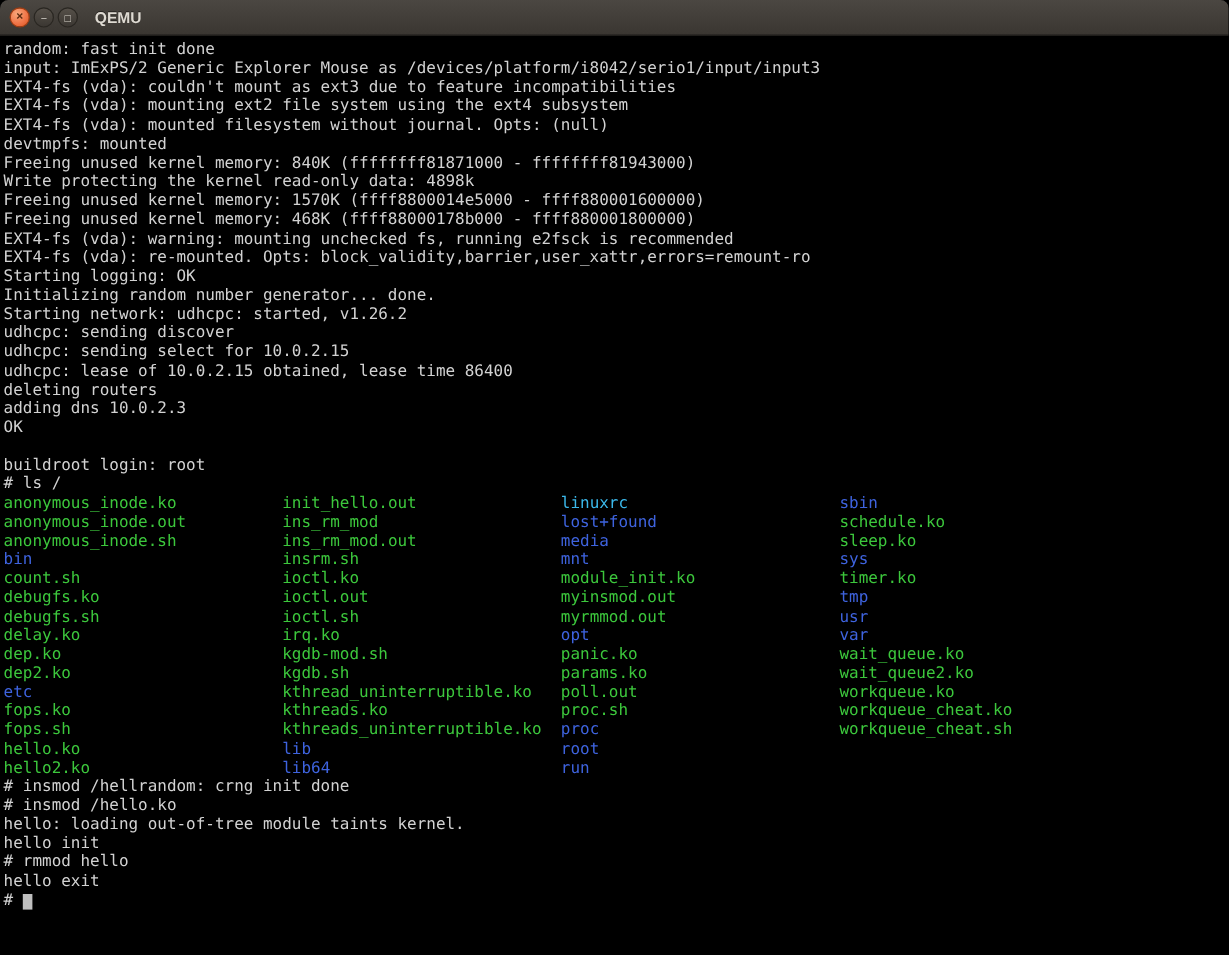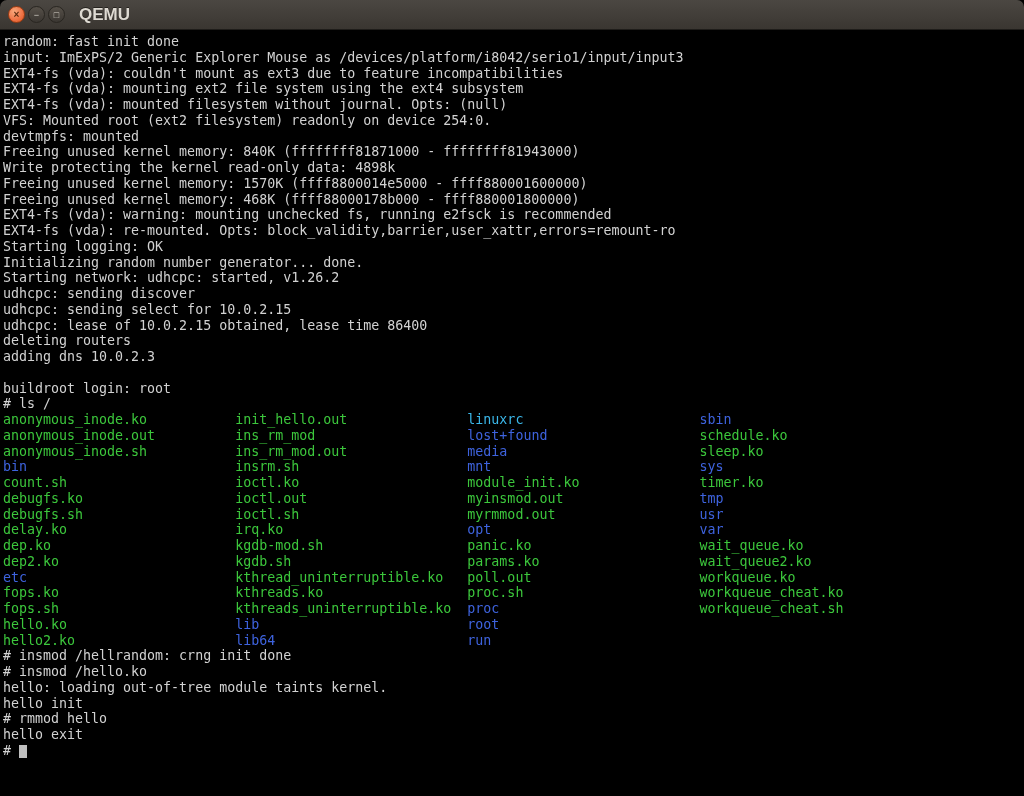--- a/index.html
+++ b/index.html
@@ -22,21 +22,21 @@
   .wbtn.close{
     background:radial-gradient(circle at 35% 30%, #f8a87c, var(--close) 60%, #d4541f);
     border:1px solid #9e3c12;color:#5c2b10;font-weight:bold;
   }
   .wbtn.dim{
     background:linear-gradient(#565049,#3b3732);
     border:1px solid #292621;color:#d6d2ca;
   }
   .wbtn.dim .glyph{font-size:9px;}
   .title{
-    color:#dedad2;font-weight:bold;font-size:17px;margin-left:11px;
+    color:#dedad2;font-weight:bold;font-size:13px;margin-left:11px;
     text-shadow:0 -1px 0 #26231f;
   }
   .terminal{
     flex:1;background:var(--bg);
     font-family:"DejaVu Sans Mono","Liberation Mono",monospace;
     font-size:13.3px;line-height:15.75px;
     color:var(--fg);
     padding:4px 0 0 3px;
     overflow:hidden;
     cursor:text;
@@ -63,36 +63,36 @@
       <span class="glyph">□</span>
     </div>
     <div class="title">QEMU</div>
   </div>
   <div class="terminal">
       <div class="line"><span class="c-f">random: fast init done</span></div>
       <div class="line"><span class="c-f">input: ImExPS/2 Generic Explorer Mouse as /devices/platform/i8042/serio1/input/input3</span></div>
       <div class="line"><span class="c-f">EXT4-fs (vda): couldn't mount as ext3 due to feature incompatibilities</span></div>
       <div class="line"><span class="c-f">EXT4-fs (vda): mounting ext2 file system using the ext4 subsystem</span></div>
       <div class="line"><span class="c-f">EXT4-fs (vda): mounted filesystem without journal. Opts: (null)</span></div>
-      <div class="line"><span class="c-f">VFS: Mounted root (ext2 filesystem) readonly on device 254:0.</span></div>
       <div class="line"><span class="c-f">devtmpfs: mounted</span></div>
       <div class="line"><span class="c-f">Freeing unused kernel memory: 840K (ffffffff81871000 - ffffffff81943000)</span></div>
       <div class="line"><span class="c-f">Write protecting the kernel read-only data: 4898k</span></div>
       <div class="line"><span class="c-f">Freeing unused kernel memory: 1570K (ffff8800014e5000 - ffff880001600000)</span></div>
       <div class="line"><span class="c-f">Freeing unused kernel memory: 468K (ffff88000178b000 - ffff880001800000)</span></div>
       <div class="line"><span class="c-f">EXT4-fs (vda): warning: mounting unchecked fs, running e2fsck is recommended</span></div>
       <div class="line"><span class="c-f">EXT4-fs (vda): re-mounted. Opts: block_validity,barrier,user_xattr,errors=remount-ro</span></div>
       <div class="line"><span class="c-f">Starting logging: OK</span></div>
       <div class="line"><span class="c-f">Initializing random number generator... done.</span></div>
       <div class="line"><span class="c-f">Starting network: udhcpc: started, v1.26.2</span></div>
       <div class="line"><span class="c-f">udhcpc: sending discover</span></div>
       <div class="line"><span class="c-f">udhcpc: sending select for 10.0.2.15</span></div>
       <div class="line"><span class="c-f">udhcpc: lease of 10.0.2.15 obtained, lease time 86400</span></div>
       <div class="line"><span class="c-f">deleting routers</span></div>
       <div class="line"><span class="c-f">adding dns 10.0.2.3</span></div>
+      <div class="line"><span class="c-f">OK</span></div>
       <div class="line"></div>
       <div class="line"><span class="c-f">buildroot login: root</span></div>
       <div class="line"><span class="c-f"># ls /</span></div>
       <div class="line"><span class="c-g">anonymous_inode.ko           </span><span class="c-g">init_hello.out               </span><span class="c-c">linuxrc                      </span><span class="c-b">sbin</span></div>
       <div class="line"><span class="c-g">anonymous_inode.out          </span><span class="c-g">ins_rm_mod                   </span><span class="c-b">lost+found                   </span><span class="c-g">schedule.ko</span></div>
       <div class="line"><span class="c-g">anonymous_inode.sh           </span><span class="c-g">ins_rm_mod.out               </span><span class="c-b">media                        </span><span class="c-g">sleep.ko</span></div>
       <div class="line"><span class="c-b">bin                          </span><span class="c-g">insrm.sh                     </span><span class="c-b">mnt                          </span><span class="c-b">sys</span></div>
       <div class="line"><span class="c-g">count.sh                     </span><span class="c-g">ioctl.ko                     </span><span class="c-g">module_init.ko               </span><span class="c-g">timer.ko</span></div>
       <div class="line"><span class="c-g">debugfs.ko                   </span><span class="c-g">ioctl.out                    </span><span class="c-g">myinsmod.out                 </span><span class="c-b">tmp</span></div>
       <div class="line"><span class="c-g">debugfs.sh                   </span><span class="c-g">ioctl.sh                     </span><span class="c-g">myrmmod.out                  </span><span class="c-b">usr</span></div>

